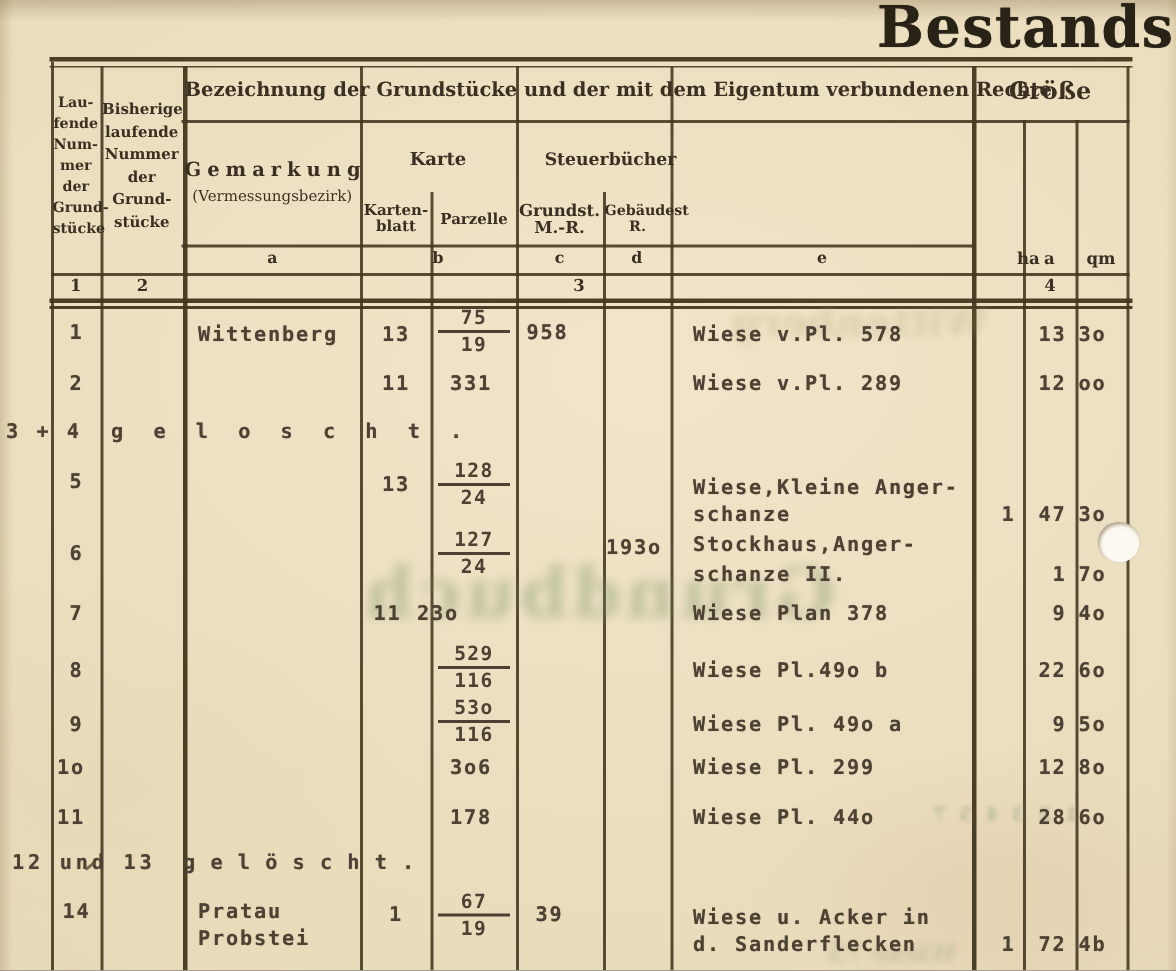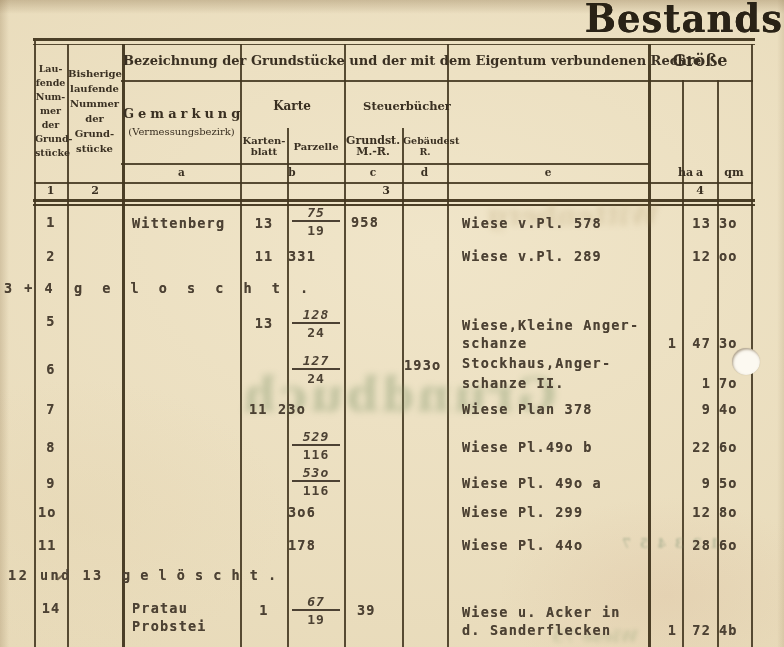--- a/index.html
+++ b/index.html
@@ -23,31 +23,31 @@
   .vl{width:1.5px;}
   .thick{opacity:.95;}
   
   .tw{position:absolute;font-family:"DejaVu Sans Mono", monospace;font-weight:bold;
       font-size:13.5px;letter-spacing:1.2px;color:#4c4133;white-space:pre;
       text-shadow:0 0 .6px rgba(76,65,51,.55);}
   .row{position:absolute;left:0;width:784px;height:0;}
   .c-nr{left:36px;width:30px;text-align:center;}
   .c-gem{left:132px;}
   .c-kb{left:244px;width:40px;text-align:center;}
-  .c-pz{left:288px;width:52px;text-align:left;}
+  .c-pz{left:288px;width:52px;text-align:center;}
   .c-c{left:351px;}
   .c-d{left:404px;}
   .c-w{left:462px;}
   .c-ha{left:648px;width:29px;text-align:right;}
   .c-a{left:679px;width:32px;text-align:right;}
   .c-qm{left:719px;}
   .frac{position:absolute;left:292px;width:48px;top:-7px;text-align:center;
         font-family:"DejaVu Sans Mono",monospace;font-weight:bold;font-size:13px;
         letter-spacing:1px;color:#4c4133;}
-  .frac .fr-top{display:block;border-bottom:2px solid #4c4133;padding-bottom:0px;font-style:italic;}
+  .frac .fr-top{display:block;border-bottom:2px solid #4c4133;padding-bottom:0px;}
   .frac .fr-bot{display:block;padding-top:1px;}
   
   .hsm{position:absolute;color:#3a3022;font-weight:bold;text-align:center;white-space:nowrap;}
   
   .bleed{position:absolute;font-weight:bold;transform:scaleX(-1);white-space:nowrap;
          pointer-events:none;}
   .hole{position:absolute;left:732px;top:348px;width:28px;height:27px;border-radius:50%;
         background:#fcf9f1;box-shadow:inset 1px 1.5px 2.5px rgba(110,88,55,.55), 0 0 1px rgba(110,88,55,.3);}
   .penmark{position:absolute;left:56px;top:576px;width:9px;height:2px;background:#5c4e3a;
            transform:rotate(-40deg);border-radius:2px;opacity:.8;}

